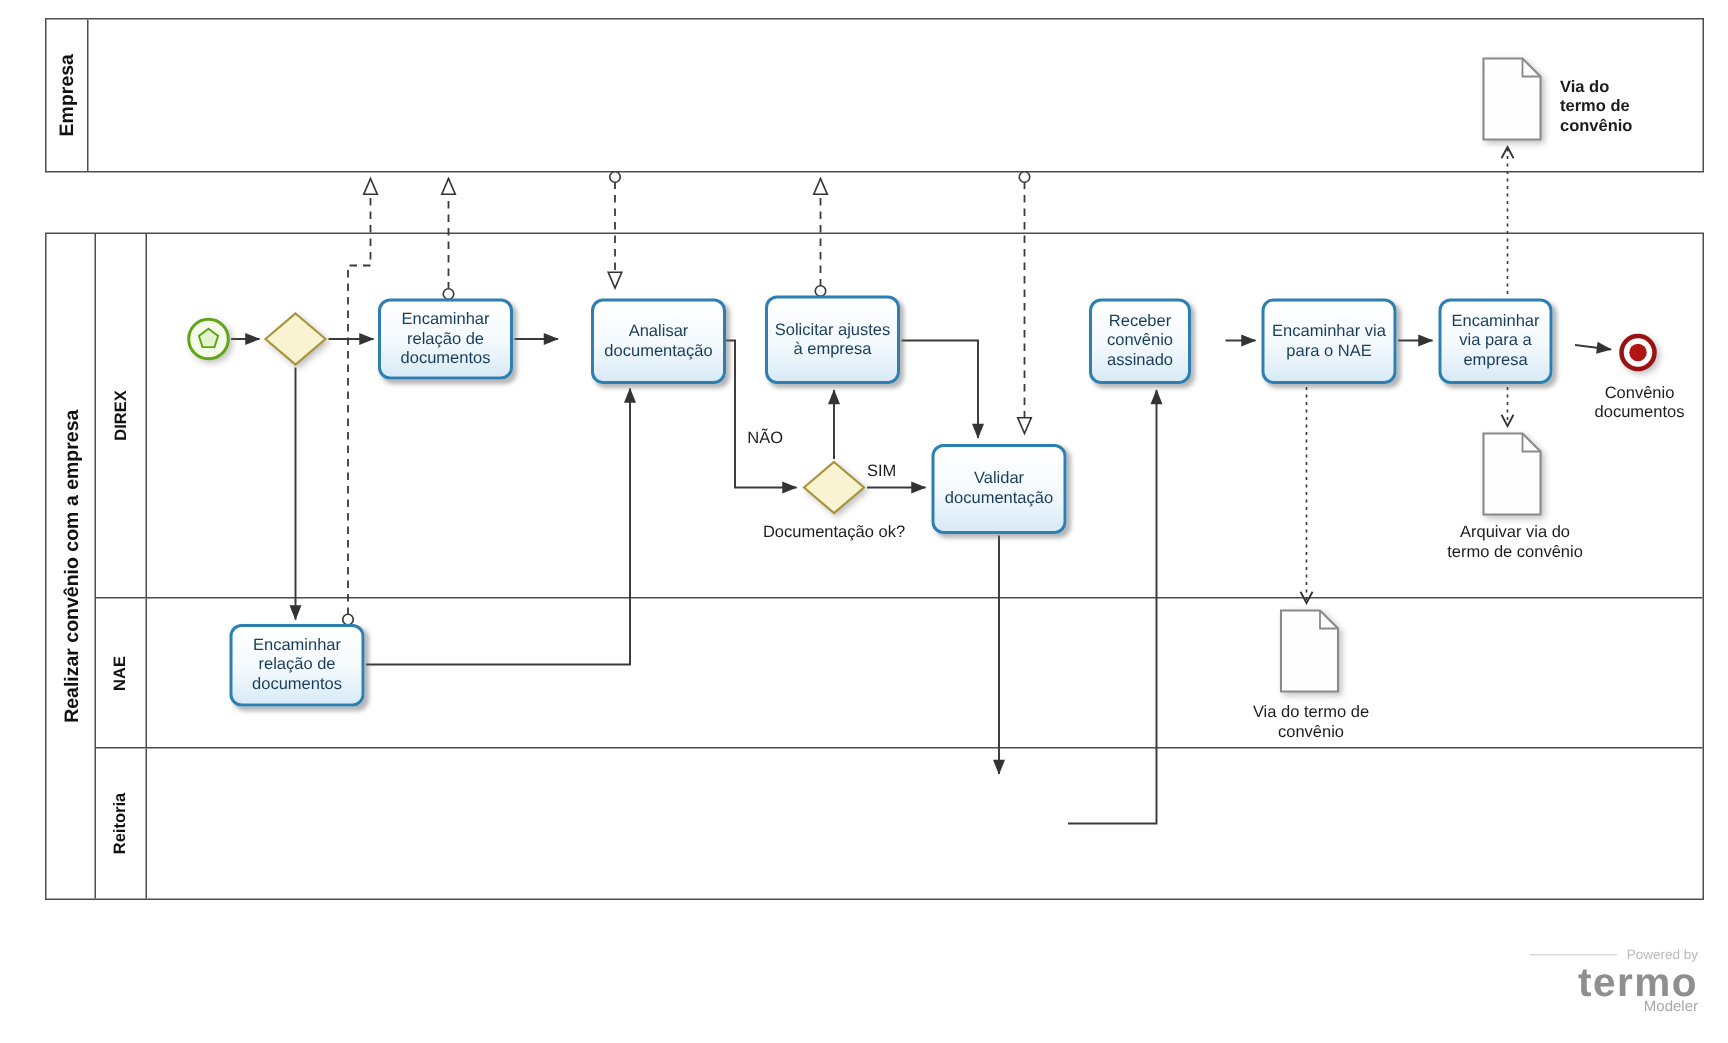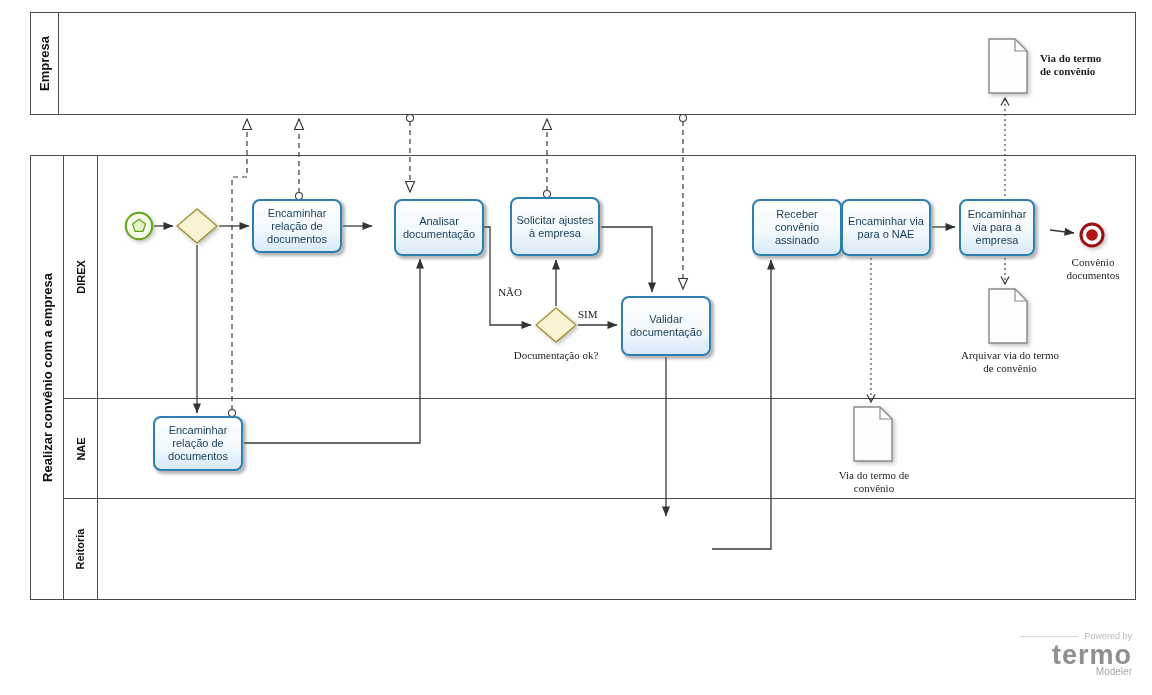--- a/index.html
+++ b/index.html
@@ -14,21 +14,21 @@
   .lane-title{width:33px;border-right:1px solid #4d4d4d;display:flex;align-items:center;justify-content:center;}
   .lane-title .vtext{font-size:11px;}
   svg.connectors{position:absolute;left:0;top:0;z-index:2;pointer-events:none;}
   .task{position:absolute;z-index:3;border:2px solid #2c7fb0;border-radius:8px;
         background:linear-gradient(180deg,#ffffff 0%,#f3f9fd 55%,#d8eaf6 100%);
         box-shadow:2.5px 2.5px 3px rgba(110,110,110,0.5);
         display:flex;align-items:center;justify-content:center;text-align:center;
         font-size:11px;line-height:13px;color:#173d5a;padding:2px 4px;box-sizing:border-box;cursor:default;}
   .shape{position:absolute;z-index:3;}
   .shape svg{display:block;overflow:visible;filter:drop-shadow(2px 2px 2px rgba(120,120,120,0.45));}
-  .node-label{position:absolute;z-index:4;font-size:11px;line-height:13px;color:#1d1d1d;text-align:center;font-family:Liberation Serif, serif;}
+  .node-label{position:absolute;z-index:4;font-size:11px;line-height:13px;color:#1d1d1d;text-align:center;}
   .node-label.bold{font-weight:bold;text-align:left;}
   .branding{position:absolute;right:20px;bottom:18px;width:112px;z-index:5;}
   .powered{display:flex;align-items:center;gap:6px;color:#b9b9b9;font-size:9px;white-space:nowrap;}
   .powered:before{content:"";flex:1;height:1px;background:#d9d9d9;}
   .logo{font-size:27px;font-weight:bold;color:#8f8f8f;letter-spacing:1px;line-height:28px;text-align:right;}
   .product{font-size:10px;color:#a8a8a8;margin-top:-3px;text-align:right;padding-left:48px;}
 </style>
 </head>
 <body>
 
@@ -150,21 +150,21 @@
   </div>
   <div class="task" style="left:394px;top:199px;width:90px;height:57px">
     <span>Analisar documentação</span>
   </div>
   <div class="task" style="left:510px;top:197px;width:90px;height:59px">
     <span>Solicitar ajustes à empresa</span>
   </div>
   <div class="task" style="left:621px;top:296px;width:90px;height:60px">
     <span>Validar documentação</span>
   </div>
-  <div class="task" style="left:752px;top:199px;width:90px;height:57px">
+  <div class="task" style="left:726px;top:199px;width:68px;height:57px">
     <span>Receber convênio assinado</span>
   </div>
   <div class="task" style="left:841px;top:199px;width:90px;height:57px">
     <span>Encaminhar via para o NAE</span>
   </div>
   <div class="task" style="left:959px;top:199px;width:76px;height:57px">
     <span>Encaminhar via para a empresa</span>
   </div>
   <div class="task" style="left:153px;top:416px;width:90px;height:55px">
     <span>Encaminhar relação de documentos</span>

